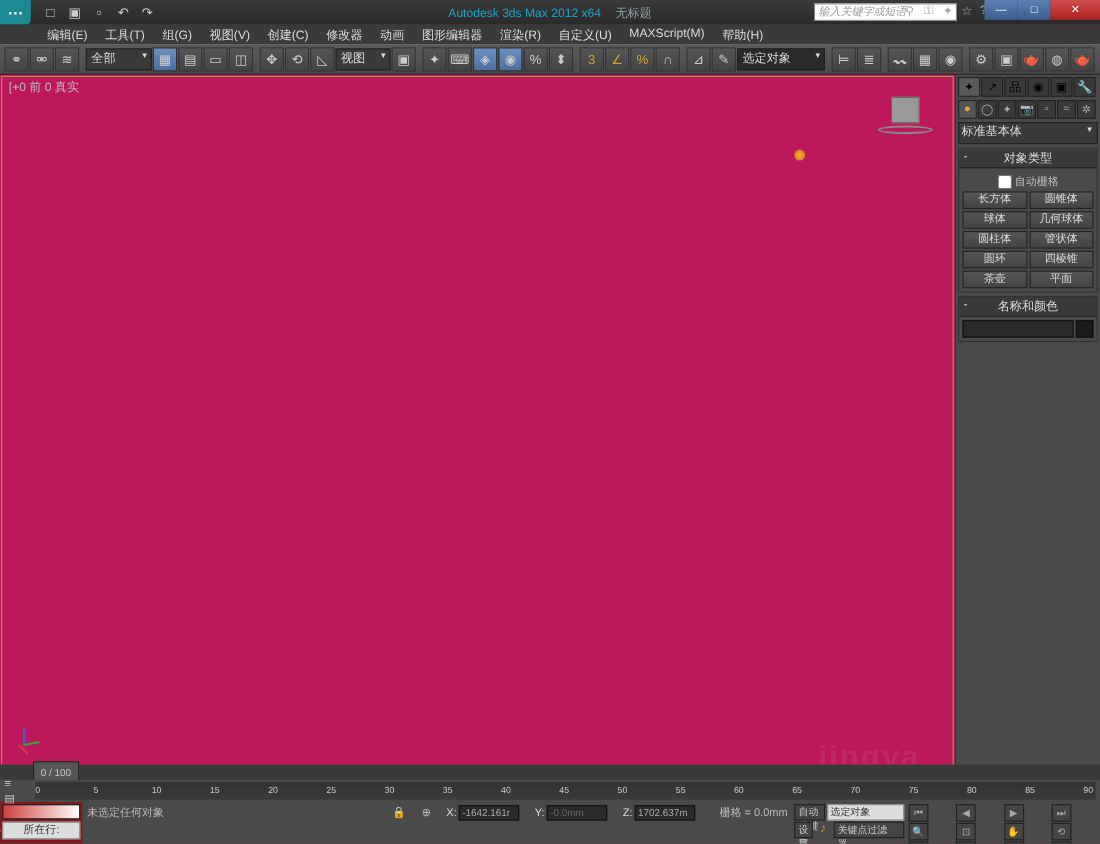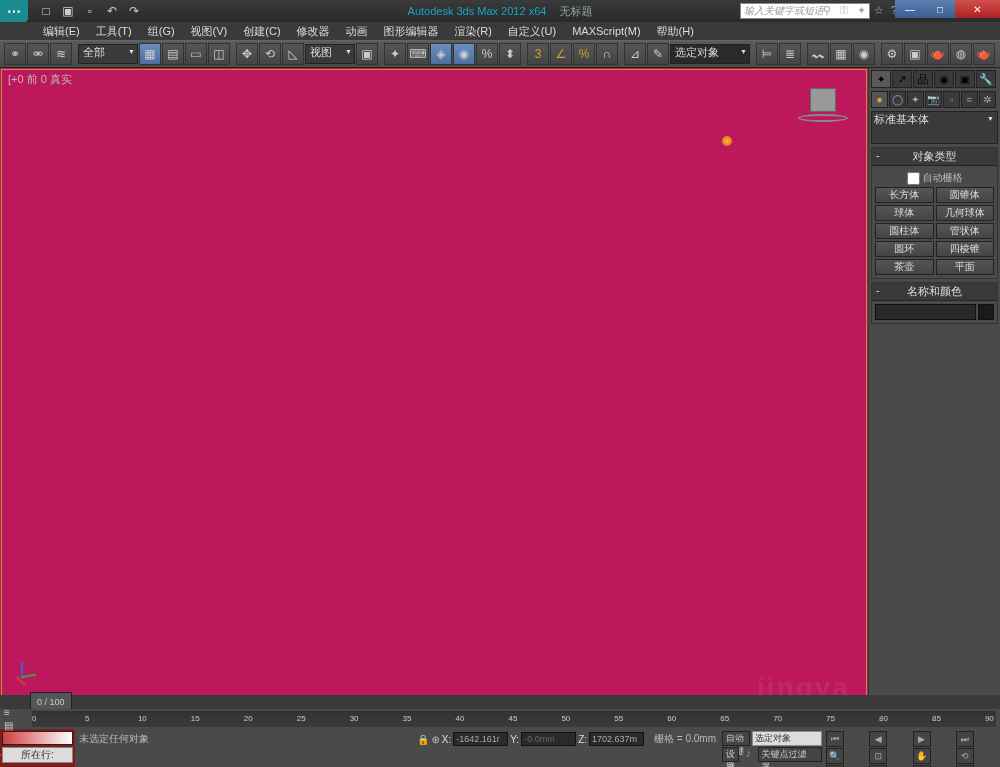--- a/index.html
+++ b/index.html
@@ -38,31 +38,31 @@
 .viewport-area { flex: 1; position: relative; background: #be185d; }
 .viewport-label { position: absolute; top: 4px; left: 8px; color: #bbb; font-size: 11px; }
 .viewport-frame { position: absolute; top: 1px; left: 1px; right: 1px; bottom: 1px; border: 1px solid #b89040; }
 .view-cube { position: absolute; top: 20px; right: 20px; width: 50px; height: 40px; }
 .cube-shape { width: 26px; height: 24px; background: #999; margin: 0 auto; border: 1px solid #666; font-size: 7px; text-align: center; line-height: 22px; color: #555;}
 .cube-ring { width: 50px; height: 8px; border: 2px solid #888; border-radius: 50%; margin-top: 2px; }
 .axis-tripod { position: absolute; bottom: 20px; left: 15px; width: 30px; height: 30px; }
 .axis-tripod .z { width: 2px; height: 15px; background: #4060d0; position: absolute; left: 6px; top: 0;}
 .axis-tripod .y { width: 15px; height: 2px; background: #40a040; position: absolute; left: 6px; top: 13px; transform: rotate(-10deg);}
 .axis-tripod .x { width: 12px; height: 2px; background: #c04040; position: absolute; left: 0px; top: 18px; transform: rotate(45deg);}
-.watermark { position: absolute; bottom: 8px; right: 18px; color: rgba(200,200,200,.1); font-size: 28px; font-weight: bold; letter-spacing: 2px;}
+.watermark { position: absolute; bottom: 8px; right: 31px; color: rgba(200,200,200,.1); font-size: 28px; font-weight: bold; letter-spacing: 2px;}
 
 
 .command-panel { width: 132px; background: #4a4a4a; border-left: 1px solid #333; padding: 2px; }
 .cp-tabs { display: flex; gap: 1px; margin-bottom: 3px; }
 .cp-tab { width: 20px; height: 18px; background: #3a3a3a; border: 1px solid #222; display: flex; align-items: center; justify-content: center; font-size: 11px; }
 .cp-tab.active { background: #5a5a5a; }
 .cp-subtabs { display: flex; gap: 1px; margin-bottom: 3px; }
 .cp-subtab { width: 17px; height: 17px; background: #3a3a3a; border: 1px solid #222; display: flex; align-items: center; justify-content: center; font-size: 10px; color: #aaa;}
 .cp-subtab.active { background: #555; color: #eca040; }
-.cp-dropdown { width: 100%; height: 33px; background: #3a3a3a; border: 1px solid #222; color: #ddd; font-size: 11px; padding: 0 2px; margin-bottom: 3px; position: relative;}
+.cp-dropdown { width: 100%; height: 20px; background: #3a3a3a; border: 1px solid #222; color: #ddd; font-size: 11px; padding: 0 2px; margin-bottom: 3px; position: relative;}
 .cp-dropdown::after { content: "▼"; position: absolute; right: 3px; top: 3px; font-size: 7px; }
 .rollout { border: 1px solid #333; margin-bottom: 3px; }
 .rollout-header { background: #3a3a3a; color: #ddd; font-size: 11px; text-align: center; padding: 1px; border-bottom: 1px solid #222; position: relative;}
 .rollout-header::before { content: "-"; position: absolute; left: 4px; }
 .rollout-body { padding: 3px; }
 .auto-grid { font-size: 10px; color: #bbb; text-align: center; padding: 2px;}
 .auto-grid input { vertical-align: middle; }
 .obj-grid { display: grid; grid-template-columns: 1fr 1fr; gap: 2px; }
 .obj-btn { height: 16px; background: linear-gradient(#555,#444); border: 1px solid #222; color: #ddd; font-size: 10px; text-align: center; line-height: 14px; cursor: pointer;}
 .name-color { display: flex; gap: 2px; }
@@ -81,21 +81,21 @@
 .track-icons-left { display: flex; gap: 2px; width: 28px; flex-direction: column; padding-left: 4px;}
 .track-icons-left .ic { font-size: 10px; color: #ccc; }
 
 .status-row { height: 38px; background: #4a4a4a; display: flex; }
 .status-left { width: 75px; background: #7f1d1d; padding: 2px; }
 .status-left-top { height: 14px; background: linear-gradient(to right, #d04040, #fff); border: 1px solid #222; }
 .status-left-bot { height: 16px; background: #ddd; color: #333; font-size: 10px; text-align: center; line-height: 14px; border: 1px solid #888; margin-top: 2px; position: relative;}
 .status-left-bot::before { content:""; position:absolute; left:-10px; top:6px; width:8px; height:2px; background:#d04040;}
 
 .status-mid { flex: 1; padding: 2px 4px; }
-.status-line { height: 16px; font-size: 10px; color: #bbb; display: flex; align-items: center; gap: 2px;}
+.status-line { height: 16px; font-size: 10px; color: #bbb; display: flex; align-items: center; gap: 14px;}
 .lock-ic { color: #c09040; }
 .coord-box { display: flex; align-items: center; gap: 2px; }
 .coord-label { color: #ddd; font-size: 10px;}
 .coord-input { width: 55px; height: 14px; background: #2a2a2a; border: 1px solid #111; color: #aaa; font-size: 9px; padding: 0 2px;}
 .coord-input.dim { color: #666; }
 .grid-text { color: #bbb; font-size: 10px; margin-left: 8px;}
 
 .status-right { width: 280px; display: flex; padding: 2px;}
 .anim-col { width: 100px; }
 .anim-btn { height: 15px; background: #444; border: 1px solid #222; color: #ccc; font-size: 9px; text-align: left; padding: 0 3px; line-height: 13px; margin-bottom: 1px;}

